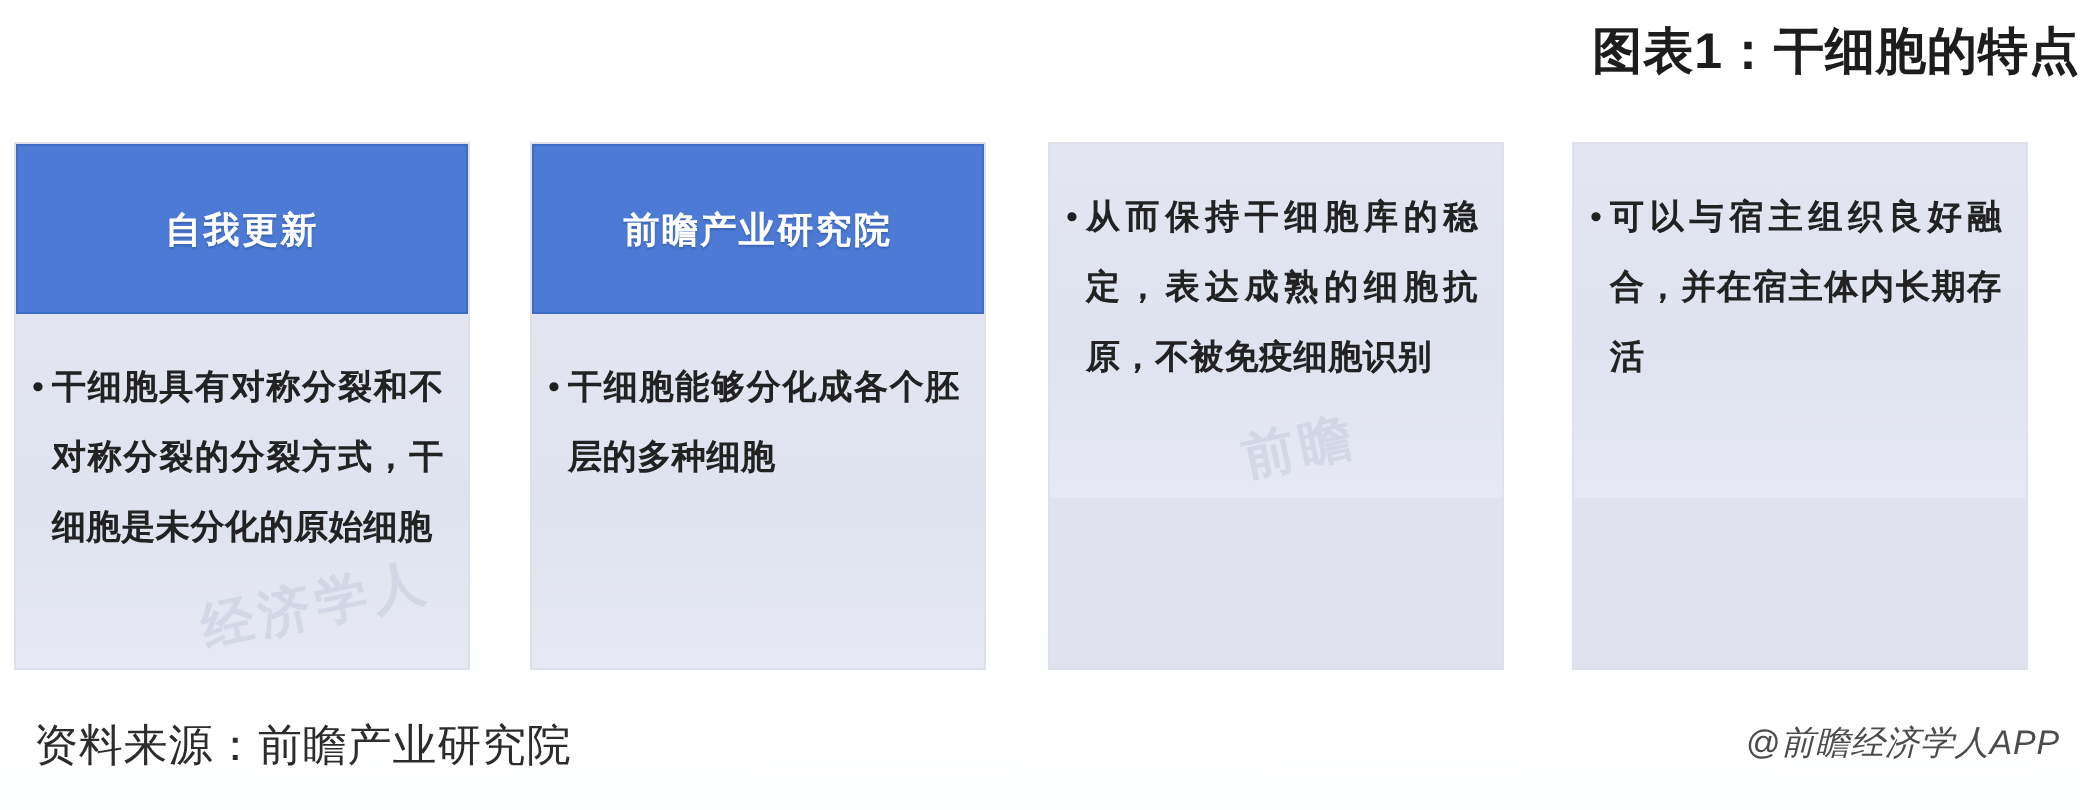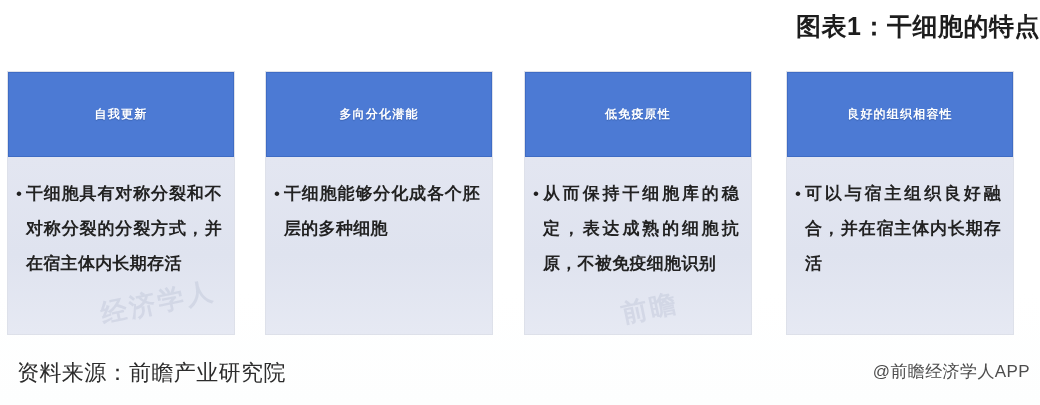--- a/index.html
+++ b/index.html
@@ -68,21 +68,21 @@
     background: #4c7ad4;
     border: 1px solid #3f6cc4;
     display: flex;
     align-items: center;
     justify-content: center;
     padding: 0 6px;
   }
 
   .card-header-text {
     color: #ffffff;
-    font-size: 12px;
+    font-size: 18px;
     font-weight: bold;
     letter-spacing: 1.2px;
     text-align: center;
     white-space: nowrap;
     text-shadow: 0 1px 1px rgba(30,60,120,0.35);
   }
 
   .card-body {
     position: relative;
     height: 177px;
@@ -148,73 +148,68 @@
     white-space: nowrap;
   }
   #app-credit {
     position: absolute;
     right: 10px;
     top: 8px;
     font-size: 17px;
     color: #4c4c4c;
     letter-spacing: 0.4px;
     white-space: nowrap;
+    font-style: italic;
   }
 </style>
 </head>
 <body>
 
 <div id="figure-root">
 
   <div id="figure-title">图表1：干细胞的特点</div>
 
   <div id="cards-row">
 
     <div class="card card-0">
       <div class="card-header">
         <span class="card-header-text">自我更新</span>
       </div>
       <div class="card-body">
         <div class="bullet-row">
           <span class="bullet-dot">•</span>
-          <span class="bullet-text">干细胞具有对称分裂和不对称分裂的分裂方式，并在宿主体内长期存活</span>
+          <span class="bullet-text">干细胞具有对称分裂和不对称分裂的分裂方式，干细胞是未分化的原始细胞</span>
         </div>
         <span class="watermark wm-a">经济学人</span>
       </div>
     </div>
 
     <div class="card card-1">
       <div class="card-header">
-        <span class="card-header-text">多向分化潜能</span>
+        <span class="card-header-text">前瞻产业研究院</span>
       </div>
       <div class="card-body">
         <div class="bullet-row">
           <span class="bullet-dot">•</span>
           <span class="bullet-text">干细胞能够分化成各个胚层的多种细胞</span>
         </div>
       </div>
     </div>
 
     <div class="card card-2">
-      <div class="card-header">
-        <span class="card-header-text">低免疫原性</span>
-      </div>
       <div class="card-body">
         <div class="bullet-row">
           <span class="bullet-dot">•</span>
           <span class="bullet-text">从而保持干细胞库的稳定，表达成熟的细胞抗原，不被免疫细胞识别</span>
         </div>
         <span class="watermark wm-b">前瞻</span>
       </div>
     </div>
 
     <div class="card card-3">
-      <div class="card-header">
-        <span class="card-header-text">良好的组织相容性</span>
-      </div>
       <div class="card-body">
         <div class="bullet-row">
           <span class="bullet-dot">•</span>
           <span class="bullet-text">可以与宿主组织良好融合，并在宿主体内长期存活</span>
         </div>
       </div>
     </div>
 
   </div>
 

